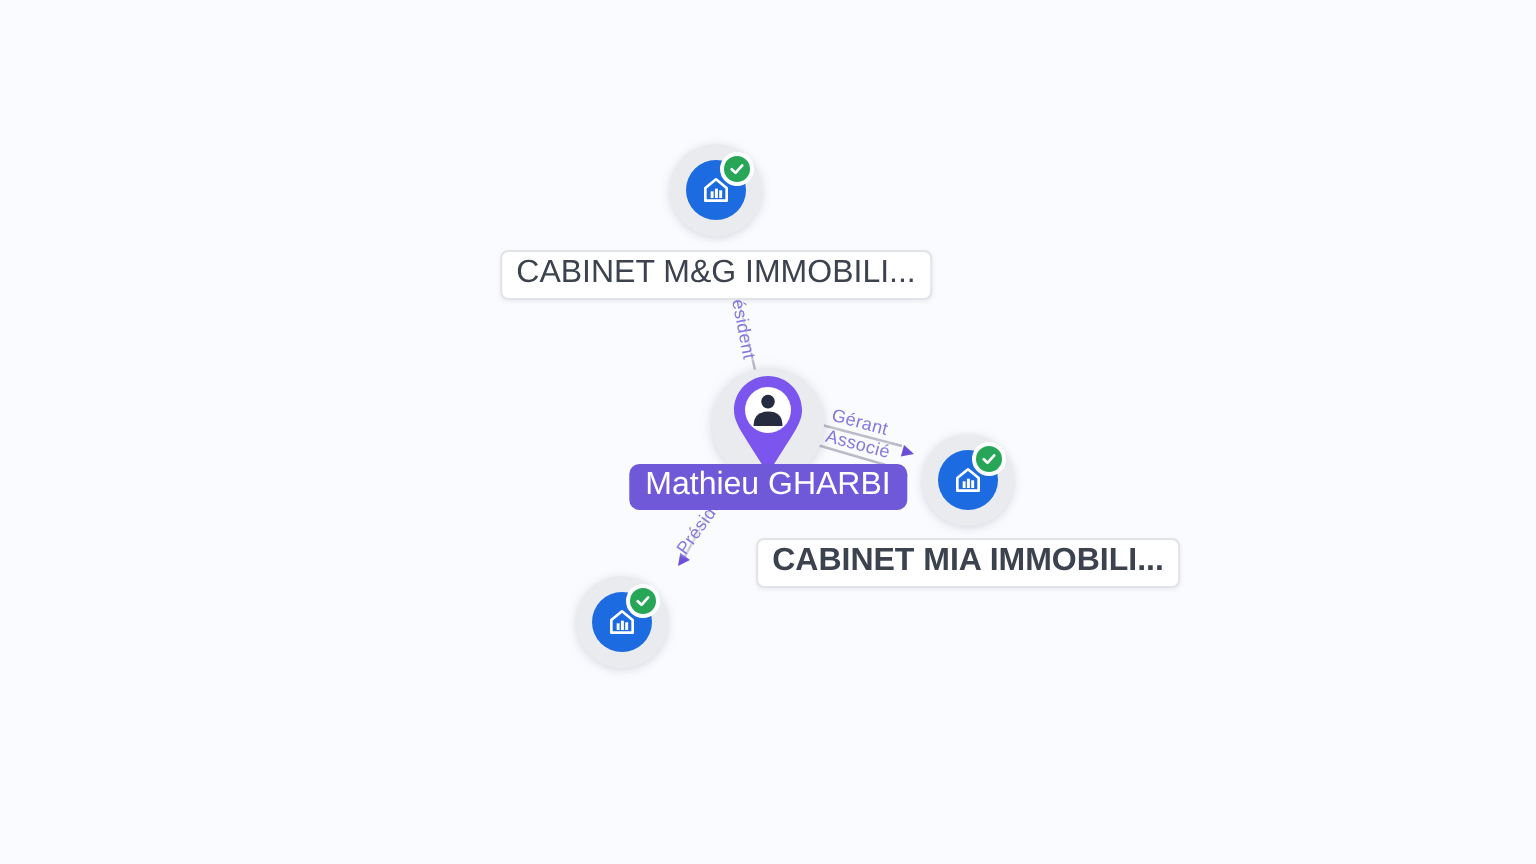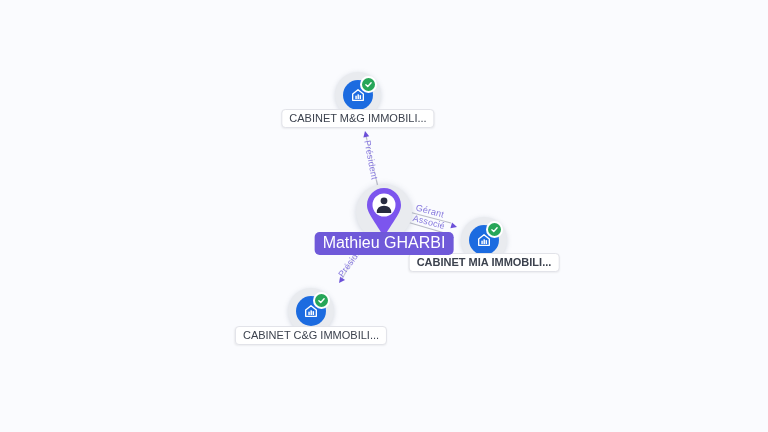--- a/index.html
+++ b/index.html
@@ -26,22 +26,22 @@
     background:#1c6be0;display:flex;align-items:center;justify-content:center;
   }
   .badge{
     position:absolute;top:4px;right:4px;width:13px;height:13px;border-radius:50%;
     background:#27a658;border:2px solid #ffffff;box-sizing:content-box;
     display:flex;align-items:center;justify-content:center;
   }
   .company-label{
     position:absolute;transform:translateX(-50%);
     background:#ffffff;border:1px solid #e2e3e9;border-radius:4px;
-    padding:2px 7px 3px 7px;font-size:11px;color:#3c424e;white-space:nowrap;
-    box-shadow:0 1px 2px rgba(0,0,0,.06);cursor:pointer;
+    padding:2px 7px 3px 7px;font-size:16px;color:#3c424e;white-space:nowrap;
+    box-shadow:0 1px 2px rgba(0,0,0,.06);cursor:pointer;margin-top:16px;
   }
   .person-node{
     position:absolute;left:356px;top:184px;width:56px;height:56px;border-radius:50%;
     background:#e9ebef;box-shadow:0 1px 6px rgba(120,130,150,.3);cursor:pointer;
   }
   .person-pin{position:absolute;left:8px;top:2px;}
   .person-label{
     position:absolute;left:384px;top:232px;transform:translateX(-50%);
     background:#6f59d9;color:#ffffff;border-radius:5px;
     padding:2px 8px 3px 8px;font-size:16px;white-space:nowrap;cursor:pointer;
@@ -114,21 +114,20 @@
         <rect x="11.2" y="11" width="2.2" height="7" fill="#ffffff"></rect>
         <rect x="14.4" y="12.2" width="2.2" height="5.8" fill="#ffffff"></rect>
       </svg>
     </div>
     <div class="badge">
       <svg width="9" height="9" viewBox="0 0 12 12">
           <polyline points="2.5,6.2 5,8.6 9.5,3.6" fill="none" stroke="#ffffff" stroke-width="1.8" stroke-linecap="round" stroke-linejoin="round"></polyline>
         </svg>
     </div>
   </div>
-  <div class="company-label" style="left:311px;top:326px;">CABINET C&amp;G IMMOBILI...</div>
 
   <div class="person-node">
     <div class="person-pin">
       <svg width="40" height="54" viewBox="0 0 40 54">
         <path d="M20 2 C10.6 2 3 9.6 3 19 C3 26.2 8.2 31.6 20 51 C31.8 31.6 37 26.2 37 19 C37 9.6 29.4 2 20 2 Z" fill="#7c55ee"></path>
         <circle cx="20" cy="19" r="11.5" fill="#ffffff"></circle>
         <g>
           <circle cx="20" cy="14.8" r="3.4" fill="#262b3f"></circle>
           <path d="M12.8 26.6 Q12.8 19.8 20 19.8 Q27.2 19.8 27.2 26.6 L27.2 27 L12.8 27 Z" fill="#262b3f"></path>
         </g>

